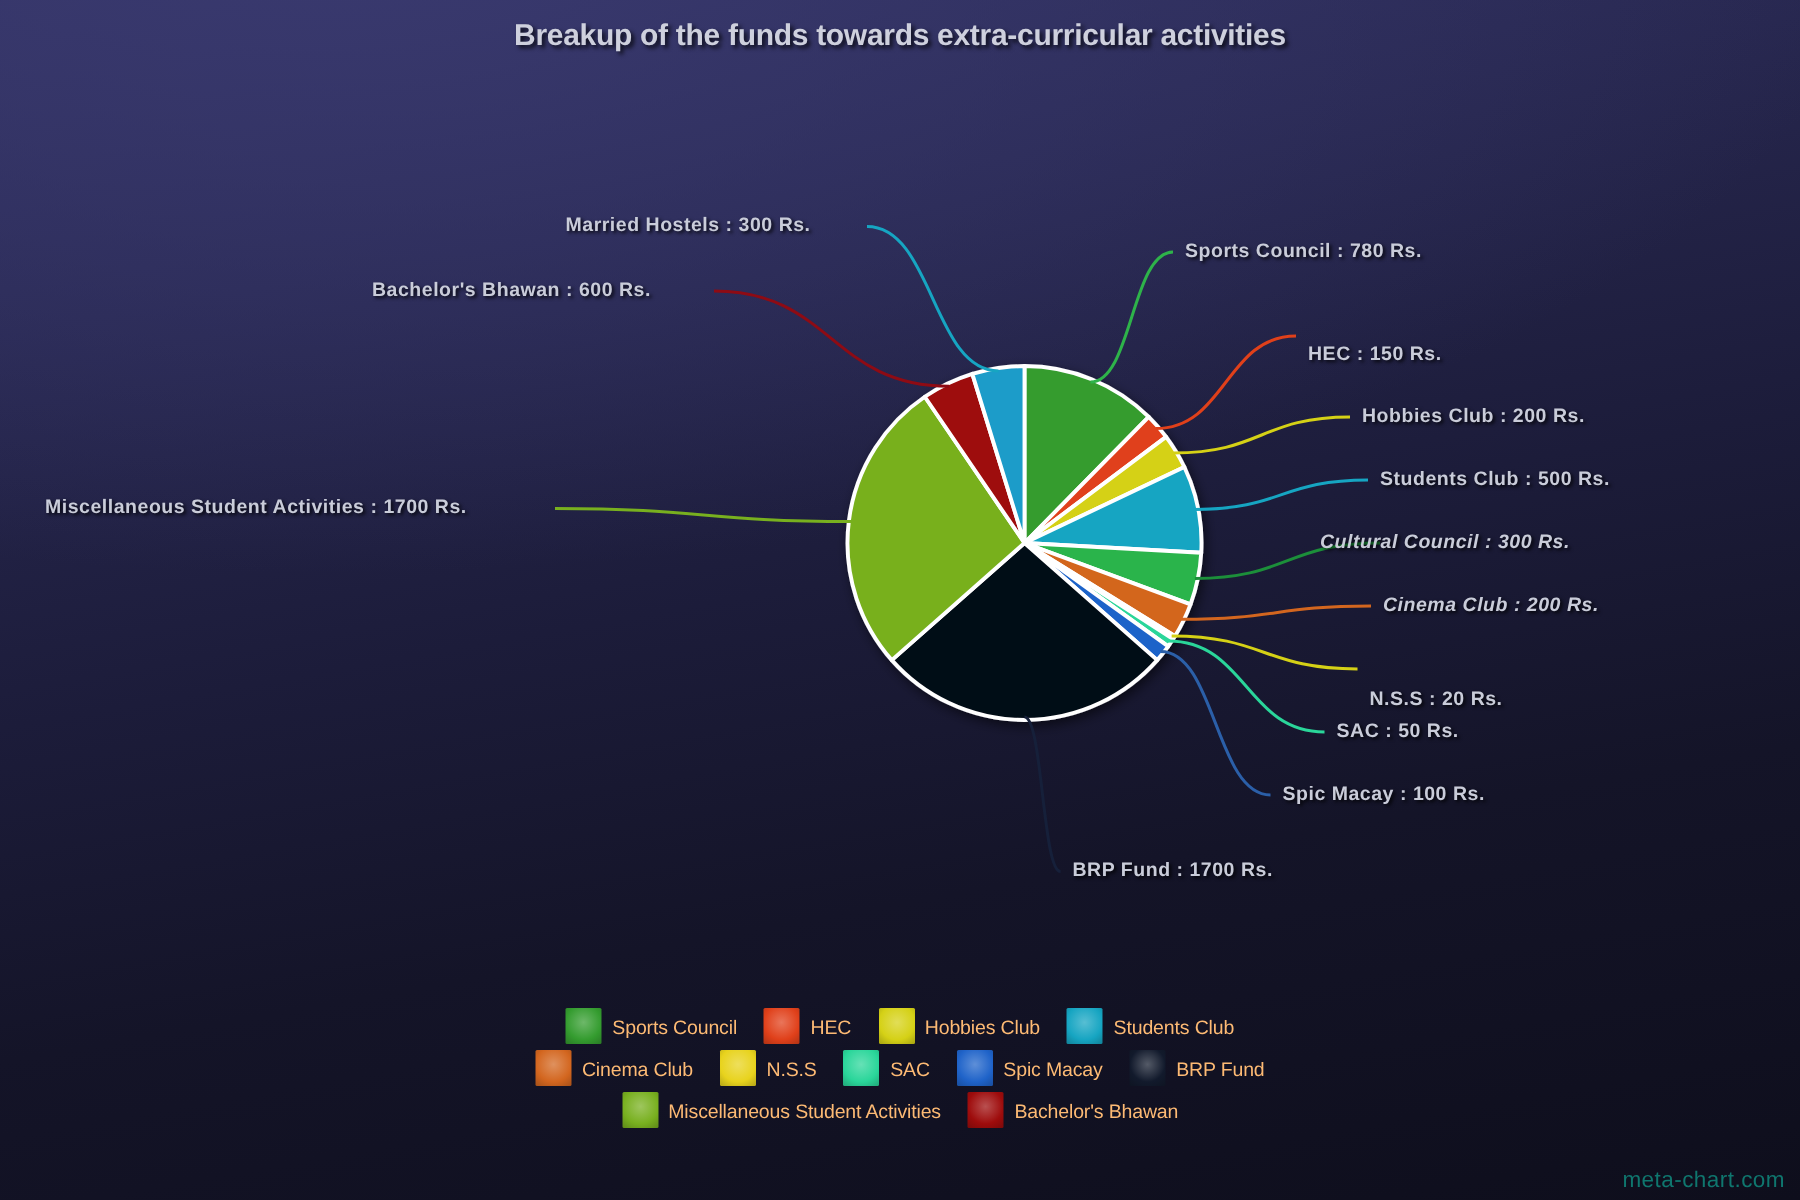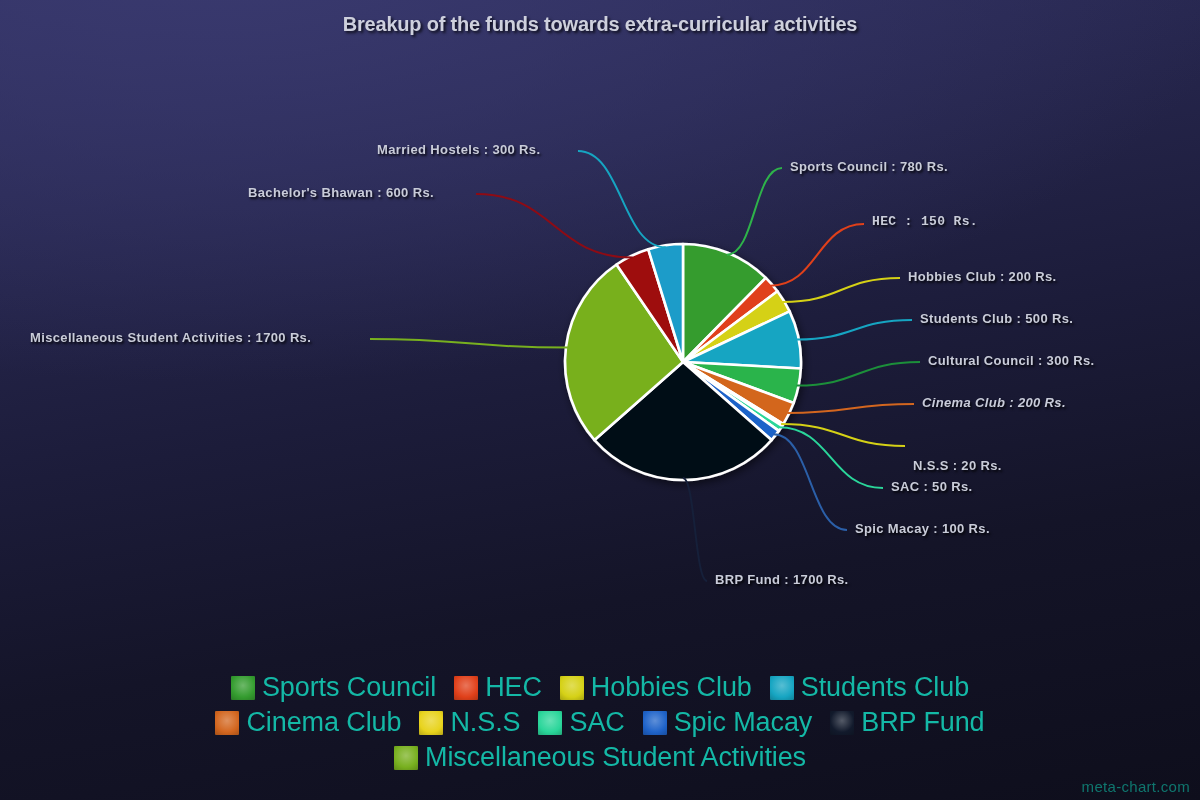--- a/index.html
+++ b/index.html
@@ -80,22 +80,22 @@
     margin-right: 10px;
   }
   .legend-item:last-child { margin-right: 0; }
   .swatch {
     width: 24px;
     height: 24px;
     flex: 0 0 auto;
     border-radius: 1px;
   }
   .legend-label {
-    font-size: 27px;
-    color: #14b8a6;
+    font-size: 13px;
+    color: #fdba74;
     white-space: nowrap;
     letter-spacing: -0.1px;
   }
   
   #watermark {
     position: absolute;
     right: 10px;
     bottom: 5px;
     font-size: 15px;
     color: #0f766e;
@@ -146,24 +146,24 @@
       <path d="M 778.8 427.3 C 830.9 427.3, 830.9 488.0, 883.0 488.0" fill="none" stroke="#2ad69a" stroke-width="2"></path>
       <path d="M 773.7 434.3 C 810.3 434.3, 810.3 530.0, 847.0 530.0" fill="none" stroke="#2b5fa8" stroke-width="2"></path>
       <path d="M 683.0 478.0 C 695.0 478.0, 695.0 581.0, 707.0 581.0" fill="none" stroke="#16203a" stroke-width="2"></path>
       <path d="M 567.9 347.6 C 469.0 347.6, 469.0 339.0, 370.0 339.0" fill="none" stroke="#78b01f" stroke-width="2"></path>
       <path d="M 632.7 257.5 C 554.3 257.5, 554.3 194.0, 476.0 194.0" fill="none" stroke="#8e0b14" stroke-width="2"></path>
       <path d="M 665.7 247.3 C 621.9 247.3, 621.9 151.0, 578.0 151.0" fill="none" stroke="#16a5c2" stroke-width="2"></path>
     </svg>
 
   <div id="callouts">
       <div class="callout right" style="left: 790px; top: 159px;">Sports Council : 780 Rs.</div>
-      <div class="callout right" style="left: 872px; top: 214px; font-family: Liberation Mono, monospace;">HEC : 150 Rs.</div>
+      <div class="callout right" style="left: 872px; top: 228px;">HEC : 150 Rs.</div>
       <div class="callout right" style="left: 908px; top: 269px;">Hobbies Club : 200 Rs.</div>
       <div class="callout right" style="left: 920px; top: 311px;">Students Club : 500 Rs.</div>
-      <div class="callout right" style="left: 928px; top: 353px;">Cultural Council : 300 Rs.</div>
+      <div class="callout right" style="left: 880px; top: 353px; font-style: italic;">Cultural Council : 300 Rs.</div>
       <div class="callout right" style="left: 922px; top: 395px; font-style: italic;">Cinema Club : 200 Rs.</div>
       <div class="callout right" style="left: 913px; top: 458px;">N.S.S : 20 Rs.</div>
       <div class="callout right" style="left: 891px; top: 479px;">SAC : 50 Rs.</div>
       <div class="callout right" style="left: 855px; top: 521px;">Spic Macay : 100 Rs.</div>
       <div class="callout right" style="left: 715px; top: 572px;">BRP Fund : 1700 Rs.</div>
       <div class="callout left" style="left: 30px; top: 330px;">Miscellaneous Student Activities : 1700 Rs.</div>
       <div class="callout left" style="left: 248px; top: 185px;">Bachelor's Bhawan : 600 Rs.</div>
       <div class="callout left" style="left: 377px; top: 142px;">Married Hostels : 300 Rs.</div>
     </div>
 
@@ -206,17 +206,21 @@
         <div class="legend-item">
           <span class="swatch" style="background: radial-gradient(circle at 50% 40%, rgb(84, 90, 103) 0%, rgb(18, 26, 44) 62%, rgb(14, 20, 34) 100%);"></span>
           <span class="legend-label">BRP Fund</span>
         </div>
       </div>
       <div class="legend-row">
         <div class="legend-item">
           <span class="swatch" style="background: radial-gradient(circle at 50% 40%, rgb(158, 198, 94) 0%, rgb(120, 176, 31) 62%, rgb(94, 137, 24) 100%);"></span>
           <span class="legend-label">Miscellaneous Student Activities</span>
         </div>
+        <div class="legend-item">
+          <span class="swatch" style="background: radial-gradient(circle at 50% 40%, rgb(185, 80, 80) 0%, rgb(158, 12, 12) 62%, rgb(123, 9, 9) 100%);"></span>
+          <span class="legend-label">Bachelor's Bhawan</span>
+        </div>
       </div>
     </div>
 
   <div id="watermark">meta-chart.com</div>
 </div>
 
 </body></html>

